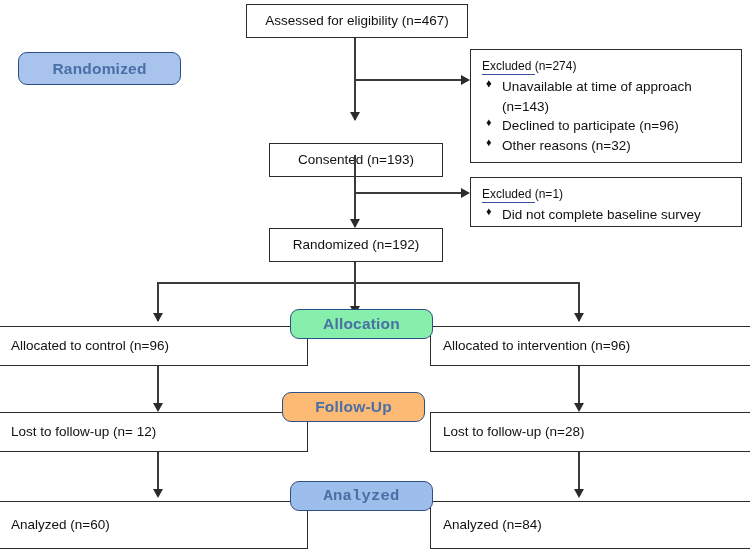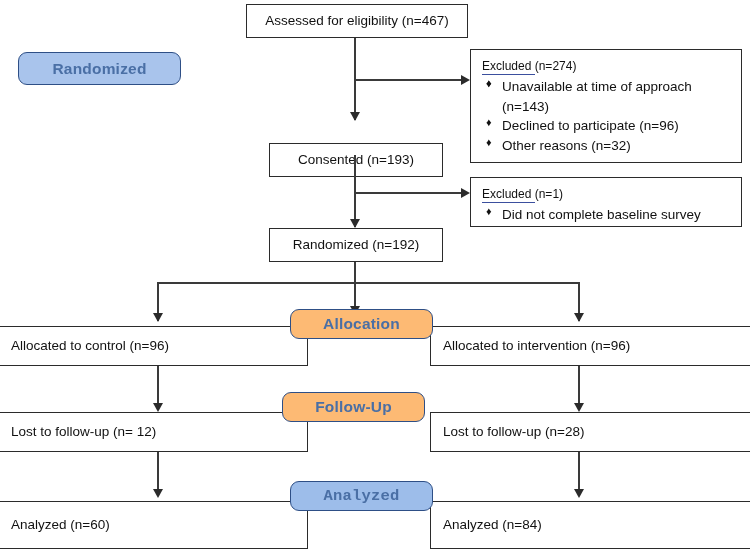--- a/index.html
+++ b/index.html
@@ -180,21 +180,21 @@
 
   <div class="line vline" style="left:157px; top:282px; height:39px;"></div>
   <div class="arrow-down" style="left:153px; top:313px;"></div>
 
   <div class="line vline" style="left:354px; top:282px; height:32px;"></div>
   <div class="arrow-down" style="left:350px; top:306px;"></div>
 
   <div class="line vline" style="left:578px; top:282px; height:39px;"></div>
   <div class="arrow-down" style="left:574px; top:313px;"></div>
 
-  <div class="banner" style="left:290px; top:309px; width:143px; height:30px; background:#fdba74; color:#4a6fa5;">
+  <div class="banner" style="left:290px; top:309px; width:143px; height:30px; background:#86efac; color:#4a6fa5;">
     <span>Allocation</span>
   </div>
 
   <div class="box box-left" style="left:-2px; top:326px; width:310px; height:40px;">
     <span>Allocated to control (n=96)</span>
   </div>
   <div class="box box-left" style="left:430px; top:326px; width:322px; height:40px;">
     <span>Allocated to intervention (n=96)</span>
   </div>
 

